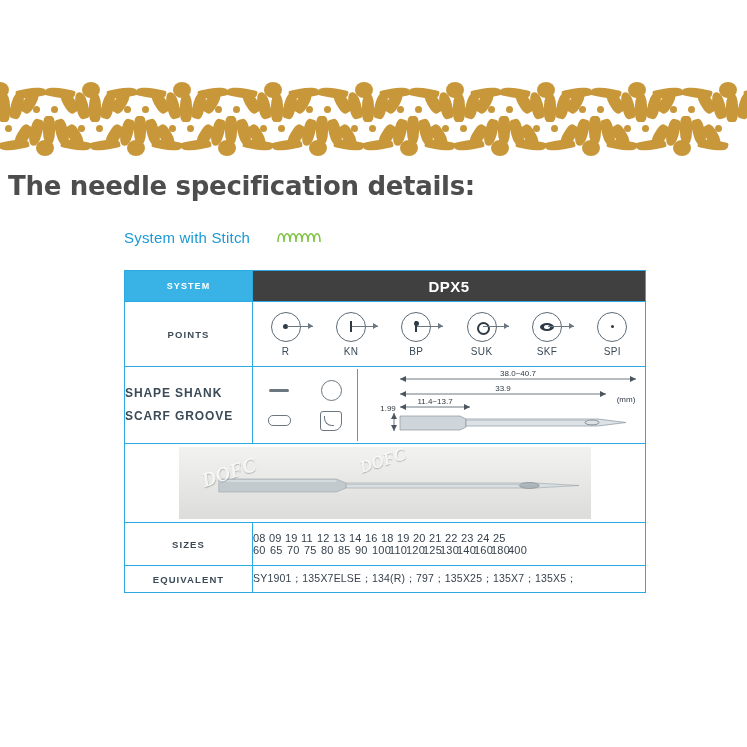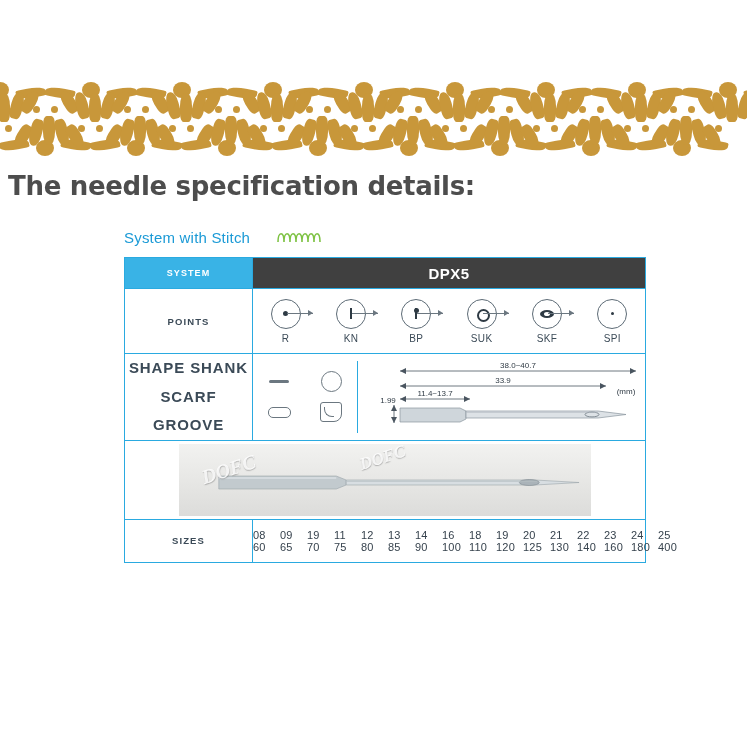--- a/index.html
+++ b/index.html
@@ -102,21 +102,21 @@
     left: 276px;
     top: 229px;
     width: 48px;
     height: 16px;
   }
 
   
   .spec-table {
     position: absolute;
     left: 124px;
-    top: 257px;
+    top: 270px;
     width: 522px;
     border: 1px solid #2aaae0;
     border-collapse: collapse;
     table-layout: fixed;
     background: #ffffff;
   }
   .spec-table td {
     border: 1px solid #2aaae0;
     vertical-align: middle;
     padding: 0;
@@ -238,22 +238,21 @@
     right: 0; top: -3px;
     border-left: 5px solid #6b7780;
     border-top: 3.5px solid transparent;
     border-bottom: 3.5px solid transparent;
   }
   .point-item:last-child .arrow-conn { display: none; }
 
   
   .shape-lbl-cell {
     height: 76px;
-    text-align: center;
-    font-size: 15px;
+    font-size: 12px;
     font-weight: bold;
     color: #3b4a57;
     letter-spacing: 0.9px;
     line-height: 1.9;
   }
   .shape-icons-cell {
     width: 104px;
     padding: 6px 0;
   }
   .shape-grid {
@@ -326,22 +325,22 @@
     padding: 5px 0 5px 14px;
     height: 42px;
   }
   .size-line {
     font-size: 11px;
     color: #36424d;
     letter-spacing: 0.2px;
     white-space: nowrap;
   }
   .size-line span { display: inline-block; }
-  .size-line.row1 span { width: 27px; }
-  .size-line.row2 span { width: 27px; }
+  .size-line.row1 span { width: 16px; }
+  .size-line.row2 span { width: 17px; }
   .text-cell {
     height: 26px;
     padding-left: 14px;
     font-size: 10.5px;
     color: #36424d;
     letter-spacing: 0.2px;
   }
 </style>
 </head>
 <body>
@@ -696,15 +695,19 @@
     <td class="sizes-cell">
       <div class="size-line row1">
         <span>08</span><span>09</span><span>19</span><span>11</span><span>12</span><span>13</span><span>14</span><span>16</span><span>18</span><span>19</span><span>20</span><span>21</span><span>22</span><span>23</span><span>24</span><span>25</span>
       </div>
       <div class="size-line row2">
         <span>60</span><span>65</span><span>70</span><span>75</span><span>80</span><span>85</span><span>90</span><span>100</span><span>110</span><span>120</span><span>125</span><span>130</span><span>140</span><span>160</span><span>180</span><span>400</span>
       </div>
     </td>
   </tr>
 
+  <tr>
+    <td class="row-head">EQUIVALENT</td>
+    <td class="text-cell">SY1901；135X7ELSE；134(R)；797；135X25；135X7；135X5；</td>
+  </tr>
 
 </tbody>
   </table>
 
 </body></html>

